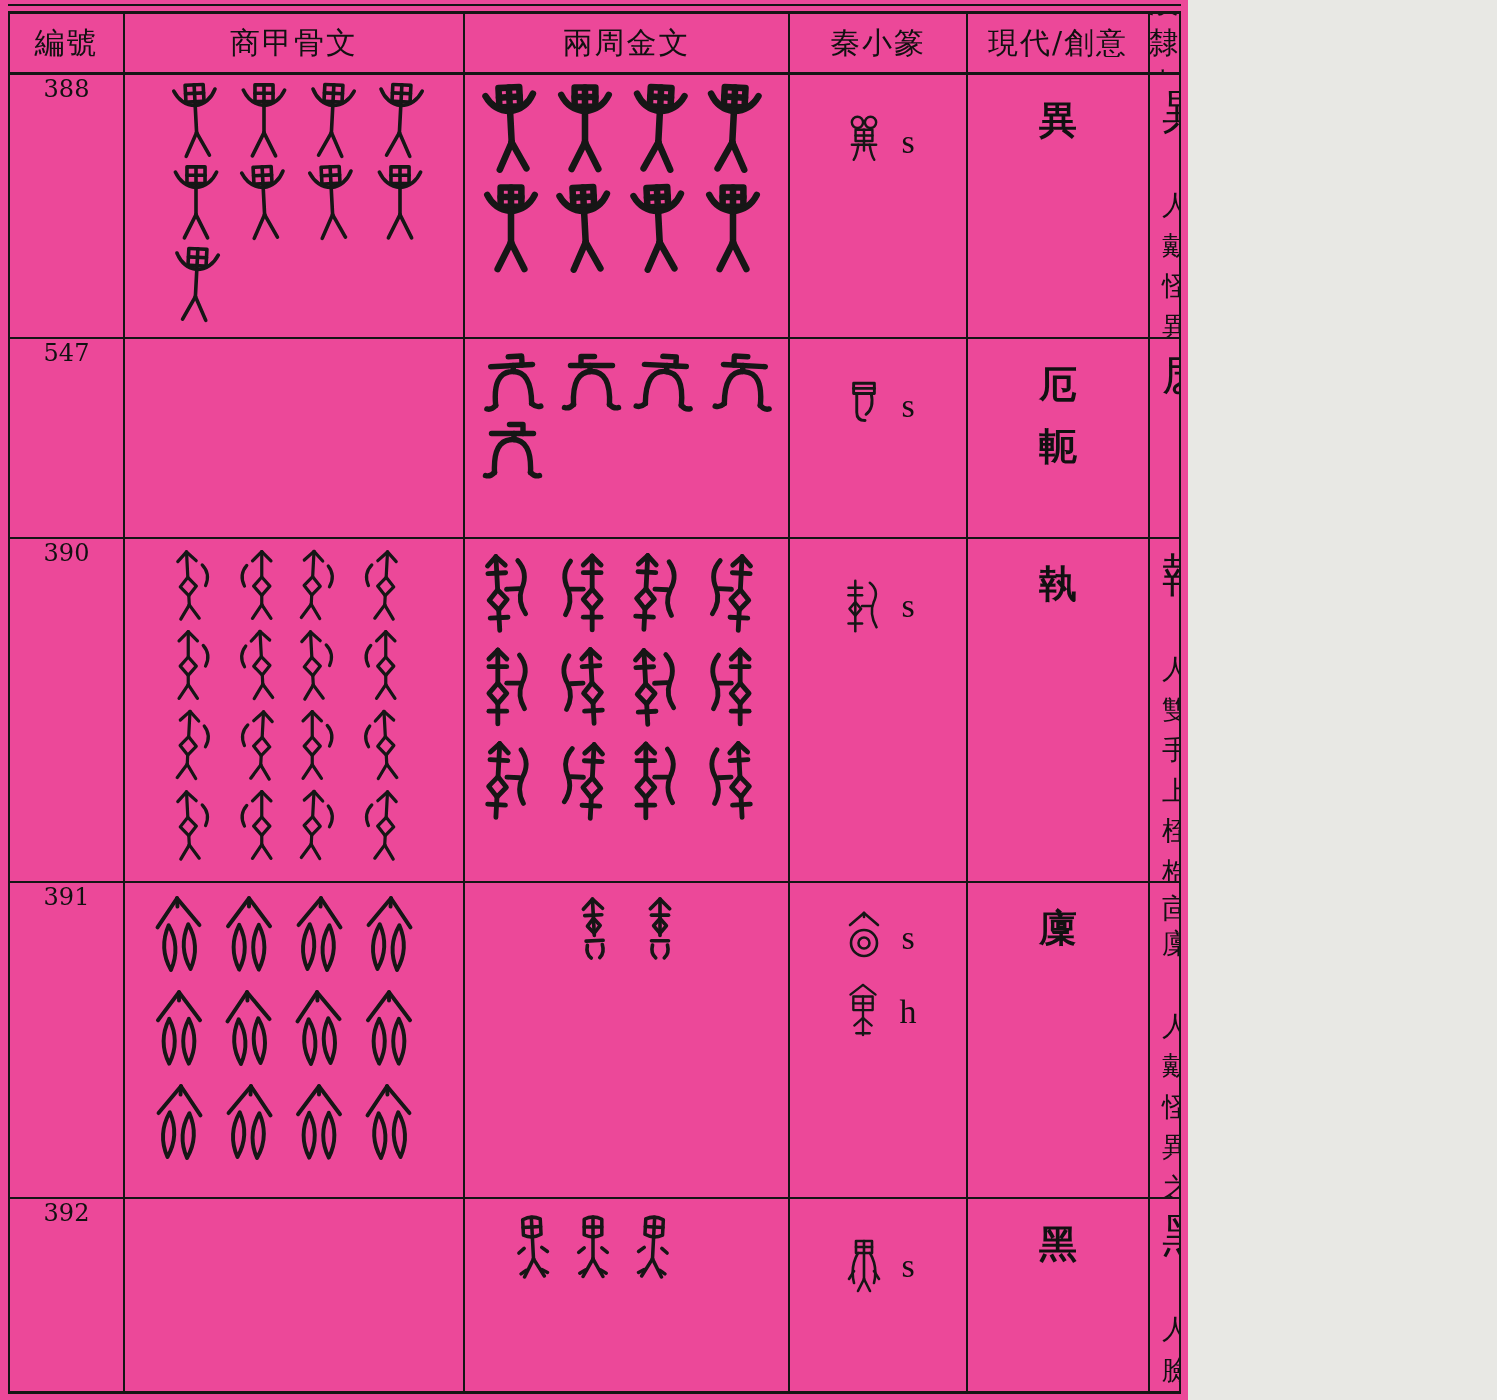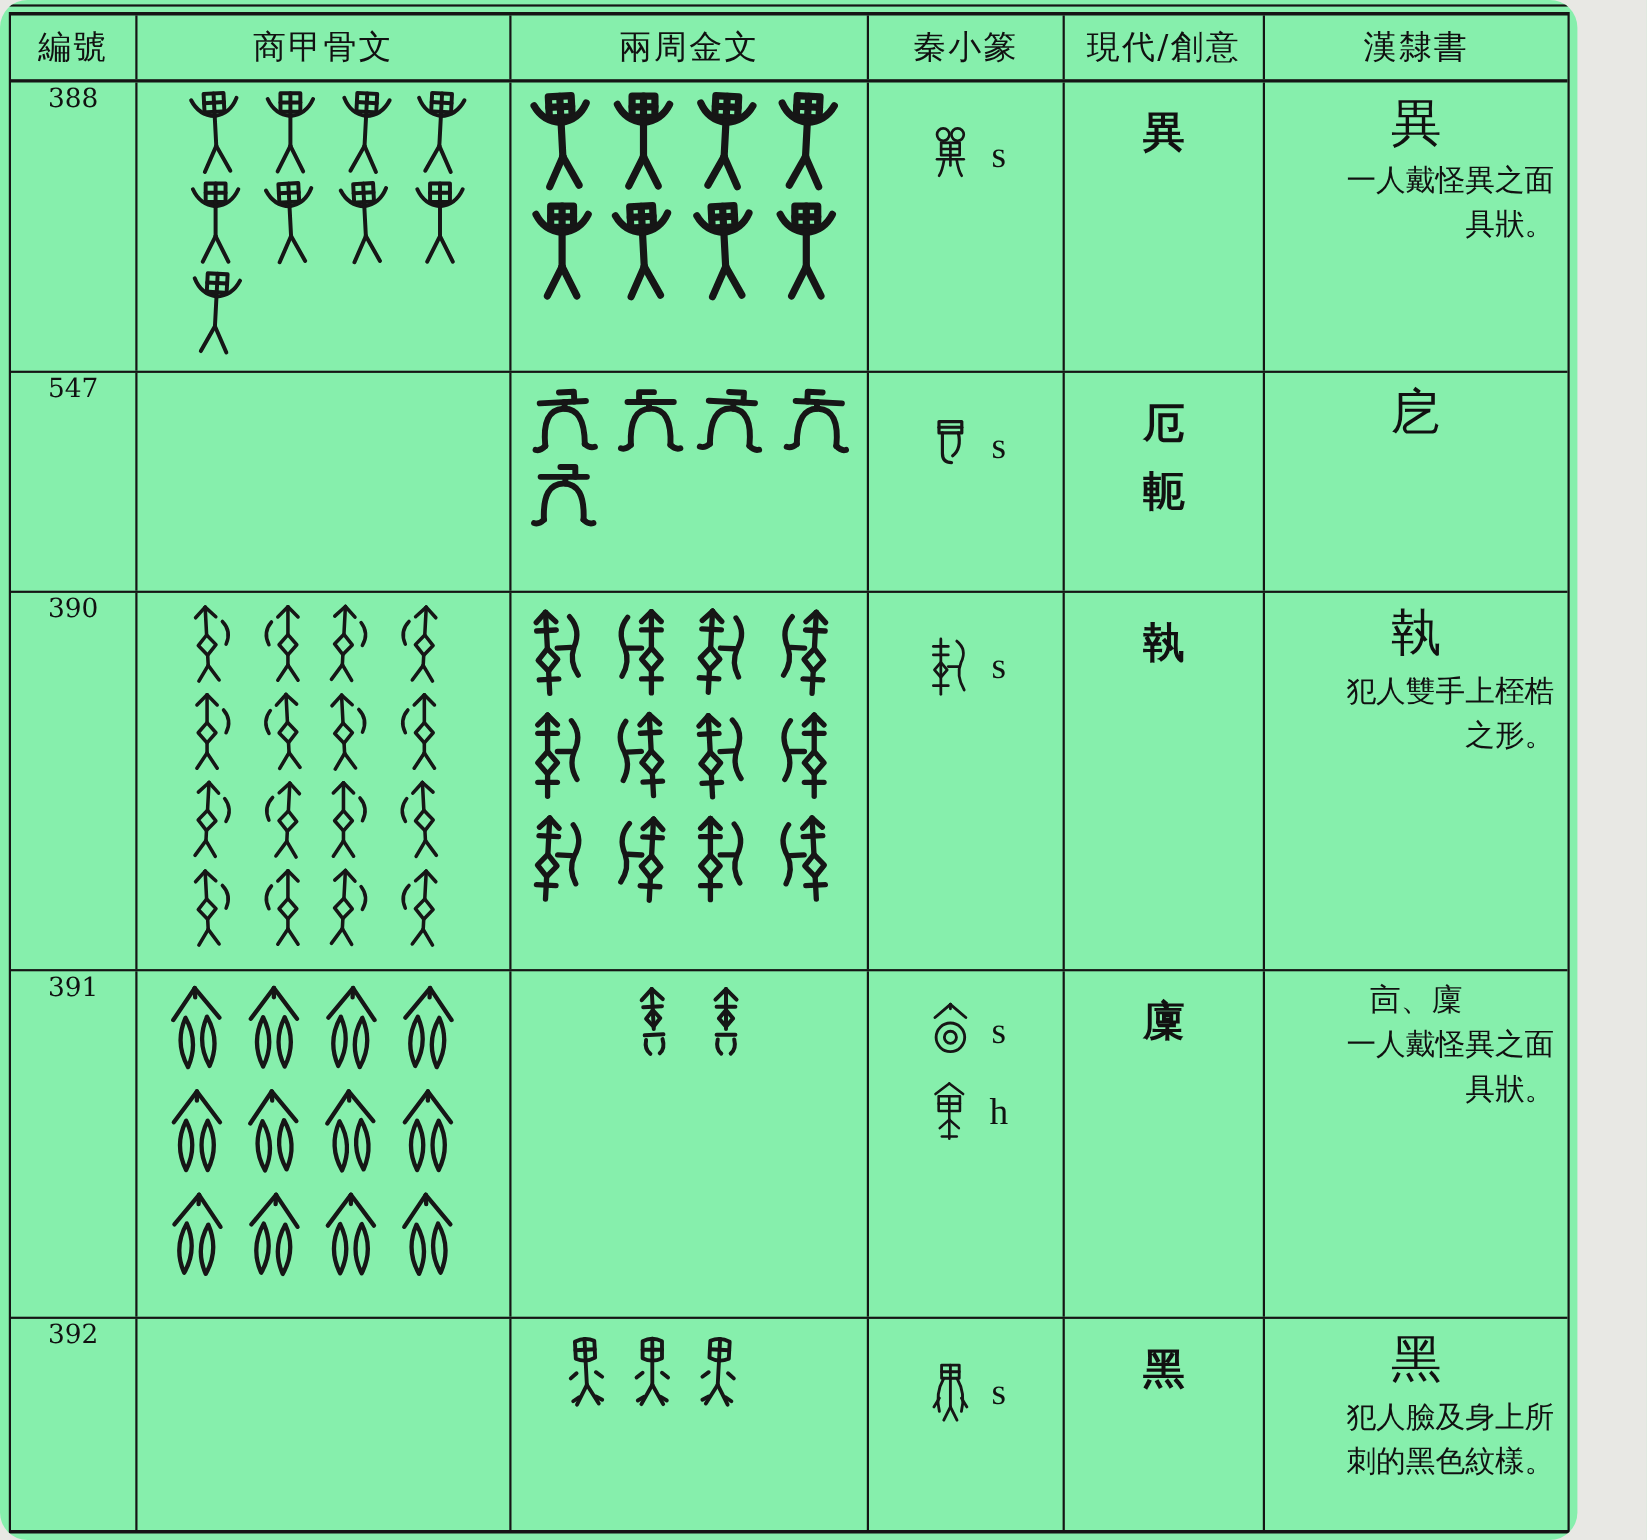--- a/index.html
+++ b/index.html
@@ -1,25 +1,24 @@
 <!DOCTYPE html>
 <html><head>
 <meta charset="utf-8">
 <style>
   html,body{margin:0;padding:0;background:#e8e8e4;}
   .page{
     position:relative;
-    width:1434px;height:1400px;
-    background:#86efac;
+    width:1188px;height:1400px;
+    background:#ec4899;
     box-sizing:border-box;
     padding:4px 7px 8px 8px;
     font-family:"DejaVu Serif","Liberation Serif",serif;
     color:#111;
     overflow:hidden;
-    border-radius:25px;
   }
   .top-rule{height:2px;background:#151515;margin-bottom:5px;}
   .char-table{
     border:2px solid #151515;
     border-top-width:3px;
     border-bottom-width:3px;
     width:100%;
     box-sizing:border-box;
   }
   .trow{

